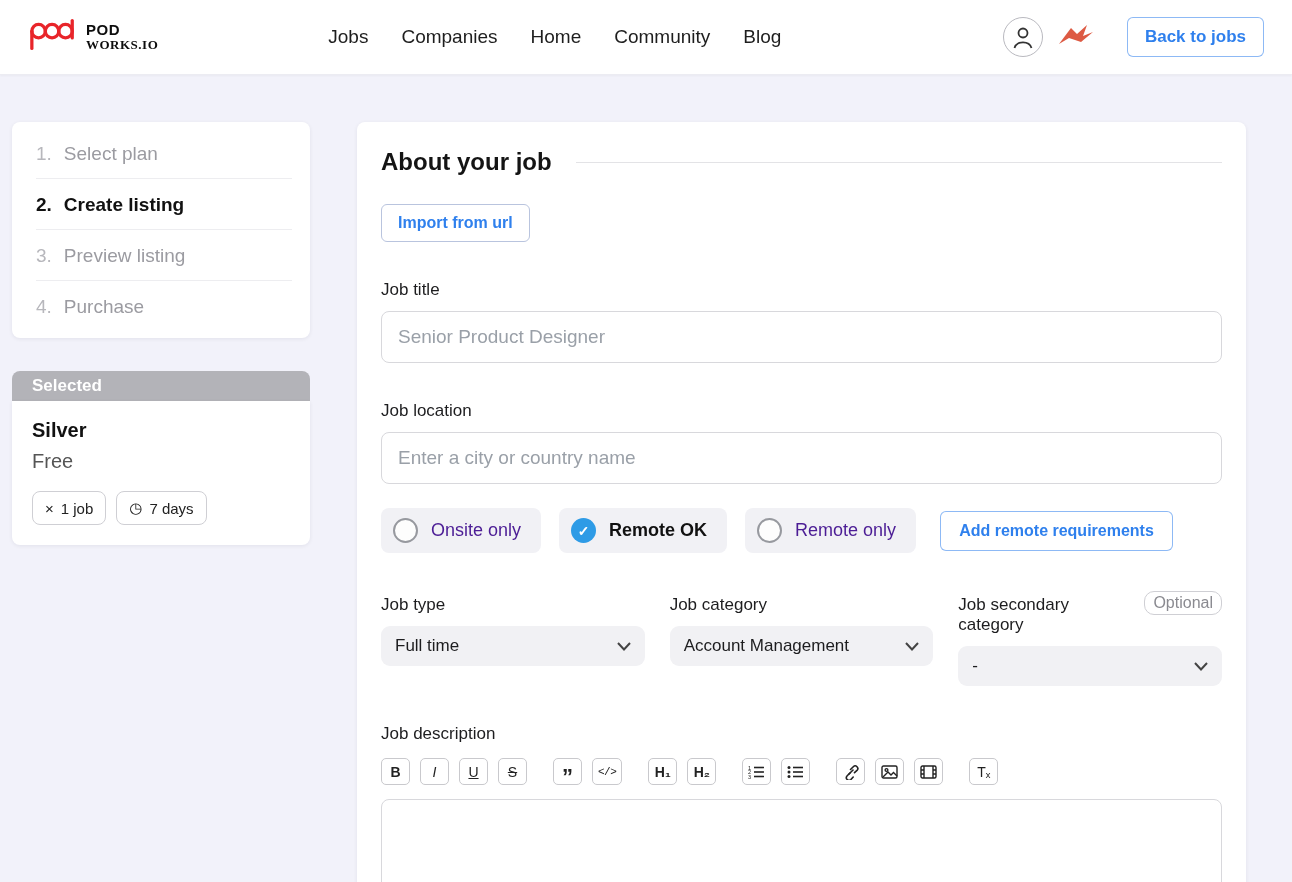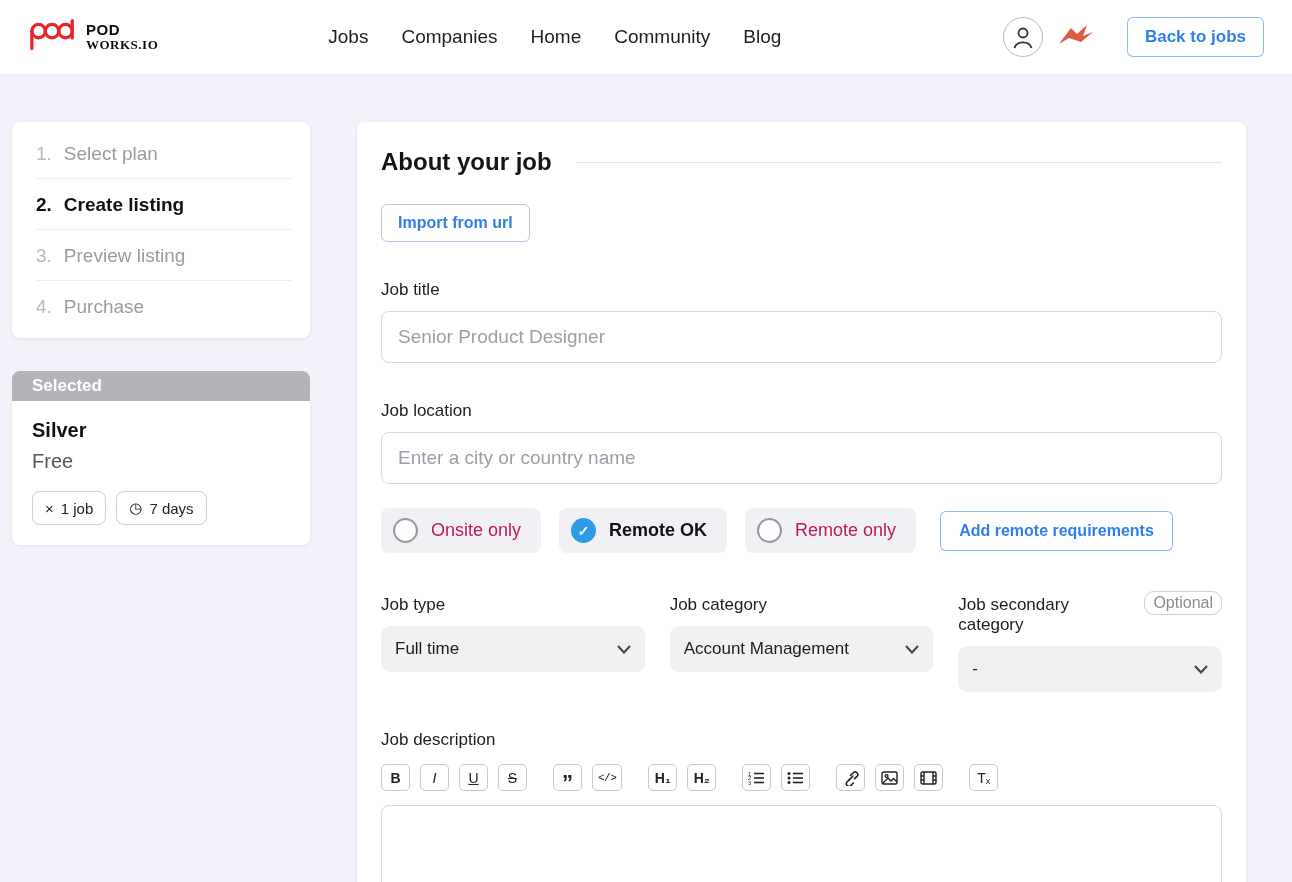--- a/index.html
+++ b/index.html
@@ -95,37 +95,37 @@
     border-radius: 8px; padding: 10px 20px 10px 12px; cursor: pointer; border: none; font-family: inherit;
   }
   .radio {
     width: 25px; height: 25px; border-radius: 50%; flex: 0 0 25px;
     border: 2px solid #97999f; background: #fdfdfd;
   }
   .radio.checked {
     border: none; background: #2e9be6; display: flex; align-items: center; justify-content: center;
     color: #fff; font-size: 14px; font-weight: 700;
   }
-  .pill-label { font-size: 18px; color: #be185d; }
+  .pill-label { font-size: 18px; color: #4c1d95; }
   .pill.checked .pill-label { font-weight: 700; color: #111; }
   .add-remote-btn {
     margin-left: 6px; padding: 10px 18px; border-radius: 6px;
     border: 1px solid rgba(47,128,237,.55); background: #fff; color: #2f80ed;
     font-size: 16px; font-weight: 700; font-family: inherit; cursor: pointer;
   }
 
   
   .selects-grid { display: grid; grid-template-columns: repeat(3, 1fr); gap: 25px; margin-top: 42px; }
   .select-label-row { display: flex; align-items: flex-start; gap: 9px; font-size: 17px; color: #1d1d1f; }
   .optional-chip {
     font-size: 16px; color: #8a8a90; border: 1px solid #cfcfd4; border-radius: 10px;
     padding: 2px 8px; background: #fff; position: relative; top: -4px;
   }
   .select-box {
-    margin-top: 11px; height: 46px; background: #f1f1f4; border-radius: 9px;
+    margin-top: 11px; height: 40px; background: #f1f1f4; border-radius: 9px;
     display: flex; align-items: center; justify-content: space-between;
     padding: 0 14px; font-size: 17px; color: #1d1d1f; cursor: pointer;
   }
 
   
   .editor-toolbar { display: flex; align-items: center; gap: 26px; margin-top: 14px; }
   .tb-group { display: flex; gap: 10px; }
   .tb {
     min-width: 29px; height: 27px; border: 1px solid #c9c9cd; border-radius: 5px;
     background: #fff; display: inline-flex; align-items: center; justify-content: center;

